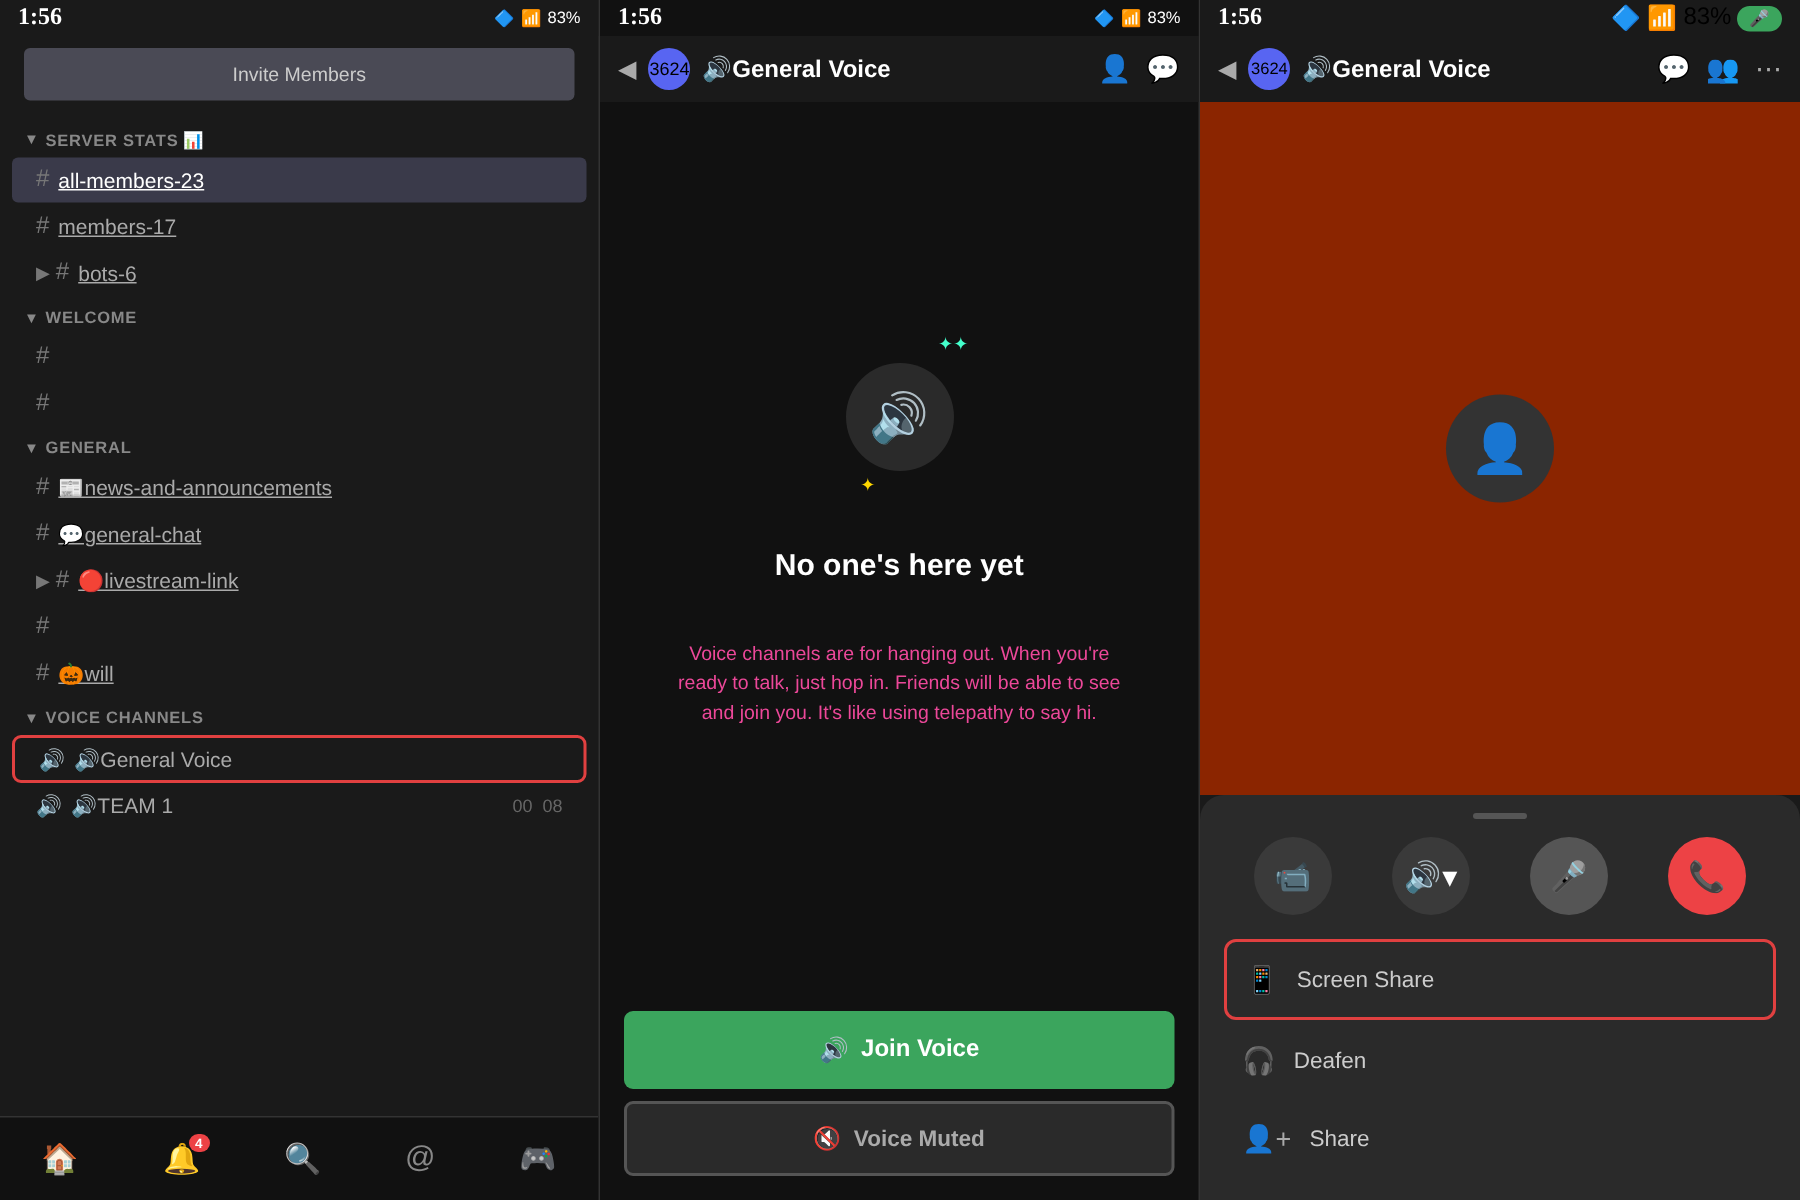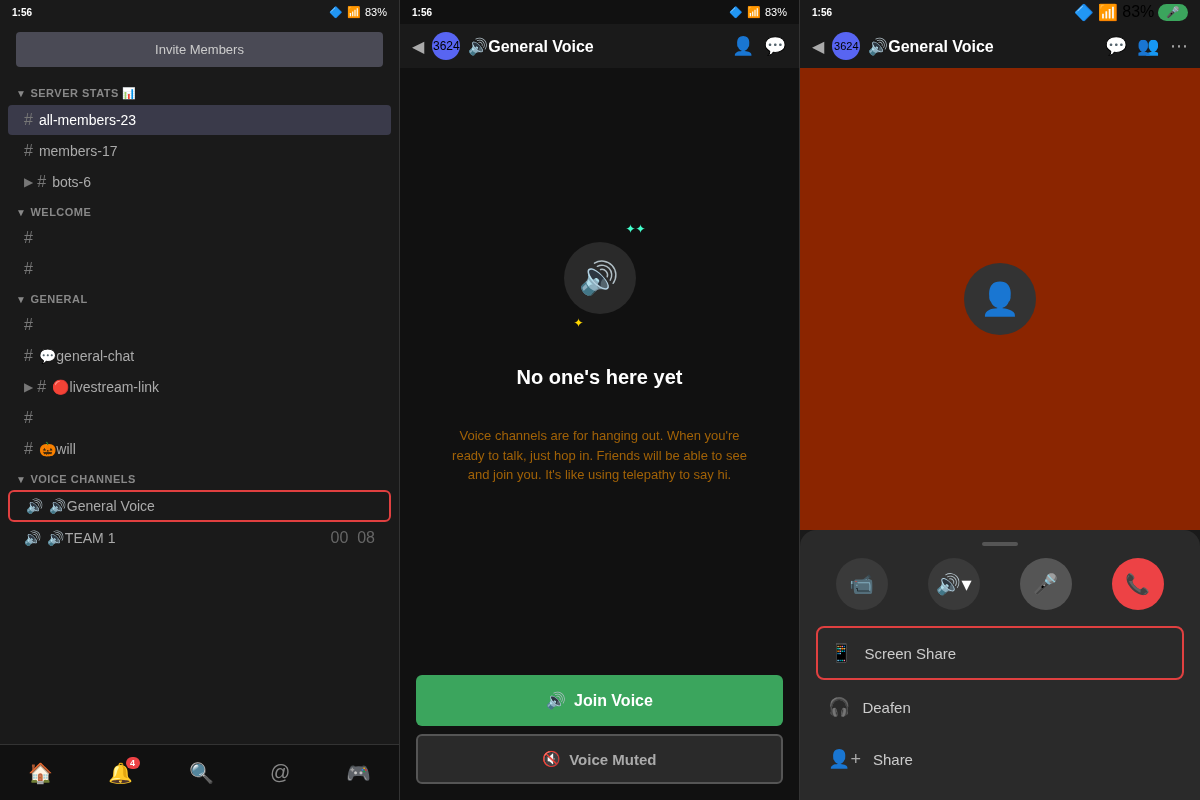--- a/index.html
+++ b/index.html
@@ -24,21 +24,21 @@
     }
 
     .status-bar {
       display: flex;
       justify-content: space-between;
       align-items: center;
       padding: 4px 12px;
       background: #1a1a1a;
       height: 24px;
     }
-    .status-bar-time { color: #fff; font-size: 10px; font-weight: 600; }
+    .status-bar-time { color: #fff; font-size: 16px; font-weight: 600; font-family: Liberation Serif, serif; }
     .status-bar-icons { color: #fff; font-size: 11px; display: flex; gap: 4px; align-items: center; }
 
     .server-header {
       display: flex;
       align-items: center;
       justify-content: space-between;
       padding: 10px 16px;
       background: #1e1e1e;
     }
     .server-title { color: #fff; font-size: 16px; font-weight: 700; }
@@ -80,21 +80,21 @@
       padding: 6px 16px;
       color: #aaa;
       font-size: 14px;
       cursor: pointer;
       border-radius: 4px;
       margin: 1px 8px;
     }
     .channel-item.active { background: #3a3a4a; color: #fff; }
 
     .channel-hash { color: #777; margin-right: 6px; font-size: 16px; }
-    .channel-name { flex: 1; }
+    .channel-name { flex: 1; text-decoration: underline; }
 
     .voice-channel-item {
       display: flex;
       align-items: center;
       padding: 6px 16px;
       color: #aaa;
       font-size: 14px;
       cursor: pointer;
       margin: 1px 8px;
       border-radius: 4px;
@@ -161,21 +161,21 @@
       width: 72px;
       height: 72px;
       background: #2a2a2a;
       border-radius: 50%;
       display: flex;
       align-items: center;
       justify-content: center;
       font-size: 32px;
     }
     .voice-title { color: #fff; font-size: 20px; font-weight: 700; text-align: center; }
-    .voice-desc { color: #a16207; font-size: 13px; text-align: center; line-height: 1.5; max-width: 300px; margin-top: 21px; }
+    .voice-desc { color: #ec4899; font-size: 13px; text-align: center; line-height: 1.5; max-width: 300px; margin-top: 21px; }
 
     .voice-buttons {
       padding: 16px;
       display: flex;
       flex-direction: column;
       gap: 8px;
     }
     .join-voice-btn {
       background: #3ba55d;
       color: #fff;
@@ -345,20 +345,21 @@
     <div class="channel-item">
       <span class="channel-hash">#</span>
     </div>
 
     <div class="section-header">
       <span class="section-chevron">▼</span>
       <span>GENERAL</span>
     </div>
     <div class="channel-item">
       <span class="channel-hash">#</span>
+      <span class="channel-name">📰news-and-announcements</span>
     </div>
     <div class="channel-item">
       <span class="channel-hash">#</span>
       <span class="channel-name">💬general-chat</span>
     </div>
     <div class="channel-item">
       <span style="color:#777;margin-right:4px;font-size:12px;">▶</span>
       <span class="channel-hash">#</span>
       <span class="channel-name">🔴livestream-link</span>
     </div>
@@ -377,21 +378,21 @@
 
     <div class="voice-channel-item highlighted">
       <span class="voice-icon">🔊</span>
       <span>🔊General Voice</span>
     </div>
 
     <div class="voice-channel-item" style="padding-left:16px;">
       <span class="voice-icon">🔊</span>
       <span>🔊TEAM 1</span>
       <span style="flex:1"></span>
-      <span style="color:#666;font-size:16px;">00&nbsp;&nbsp;08</span>
+      <span style="color:#666;font-size:12px;">00&nbsp;&nbsp;08</span>
     </div>
   </div>
 
   <div class="bottom-nav">
     <div class="nav-icon active">
       <span>🏠</span>
     </div>
     <div class="nav-icon" style="position:relative;">
       <span>🔔</span>
       <span class="nav-badge">4</span>

